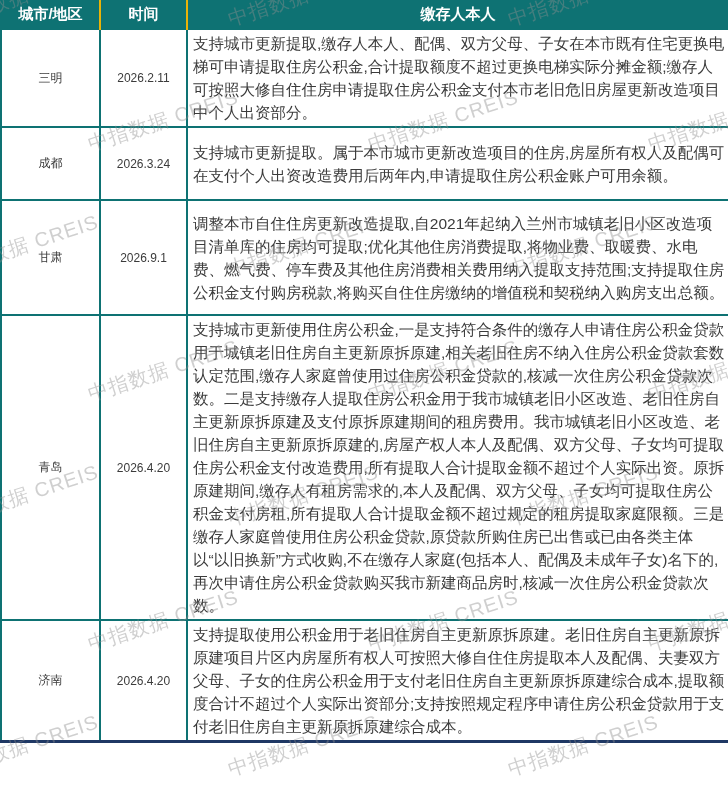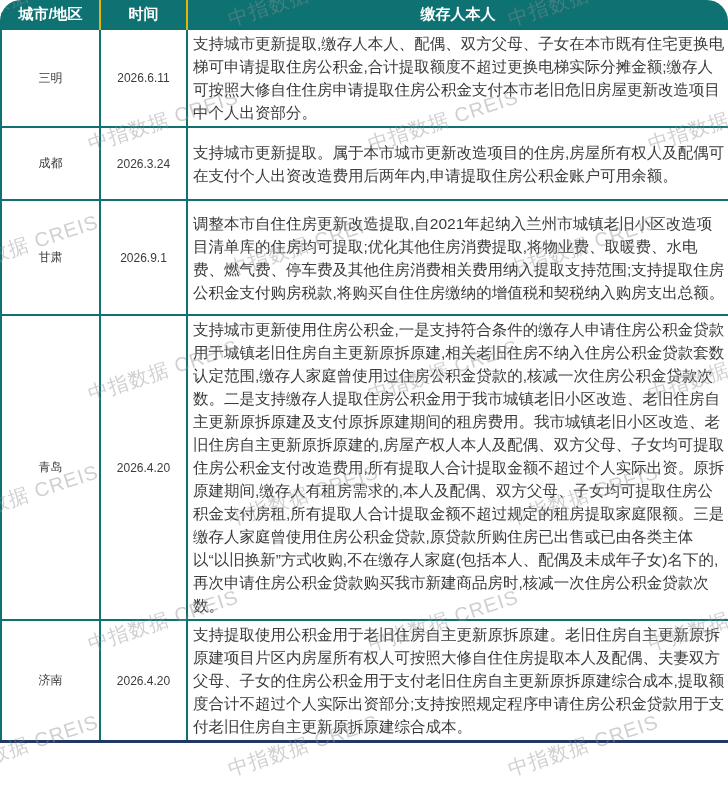--- a/index.html
+++ b/index.html
@@ -1,17 +1,17 @@
 <!DOCTYPE html>
 <html><head>
 <meta charset="utf-8">
 <style>
   html,body{margin:0;padding:0;background:#ffffff;}
   body{font-family:"Liberation Sans","DejaVu Sans",sans-serif;}
-  .page{position:relative;width:728px;height:792px;overflow:hidden;background:#fff;border-radius:21px;}
+  .page{position:relative;width:728px;height:792px;overflow:hidden;background:#fff;}
   table.policy{
     border-collapse:collapse;
     table-layout:fixed;
     width:728px;
     border-left:2px solid var(--teal);
     border-right:2px solid var(--teal);
     border-bottom:3px solid var(--navy);
   }
   :root{--teal:#0e7273;--navy:#1f3864;--txt:#3b3b3b;}
   thead th{
@@ -70,21 +70,21 @@
     <thead>
       <tr>
         <th>城市/地区</th>
         <th>时间</th>
         <th>缴存人本人</th>
       </tr>
     </thead>
     <tbody>
         <tr style="height: 85px;">
       <td class="c-city">三明</td>
-      <td class="c-date">2026.6.11</td>
+      <td class="c-date">2026.2.11</td>
       <td class="c-content">支持城市更新提取,缴存人本人、配偶、双方父母、子女在本市既有住宅更换电梯可申请提取住房公积金,合计提取额度不超过更换电梯实际分摊金额;缴存人可按照大修自住住房申请提取住房公积金支付本市老旧危旧房屋更新改造项目中个人出资部分。</td>
     </tr>
         <tr style="height: 73px;">
       <td class="c-city">成都</td>
       <td class="c-date">2026.3.24</td>
       <td class="c-content">支持城市更新提取。属于本市城市更新改造项目的住房,房屋所有权人及配偶可在支付个人出资改造费用后两年内,申请提取住房公积金账户可用余额。</td>
     </tr>
         <tr style="height: 115px;">
       <td class="c-city">甘肃</td>
       <td class="c-date">2026.9.1</td>

